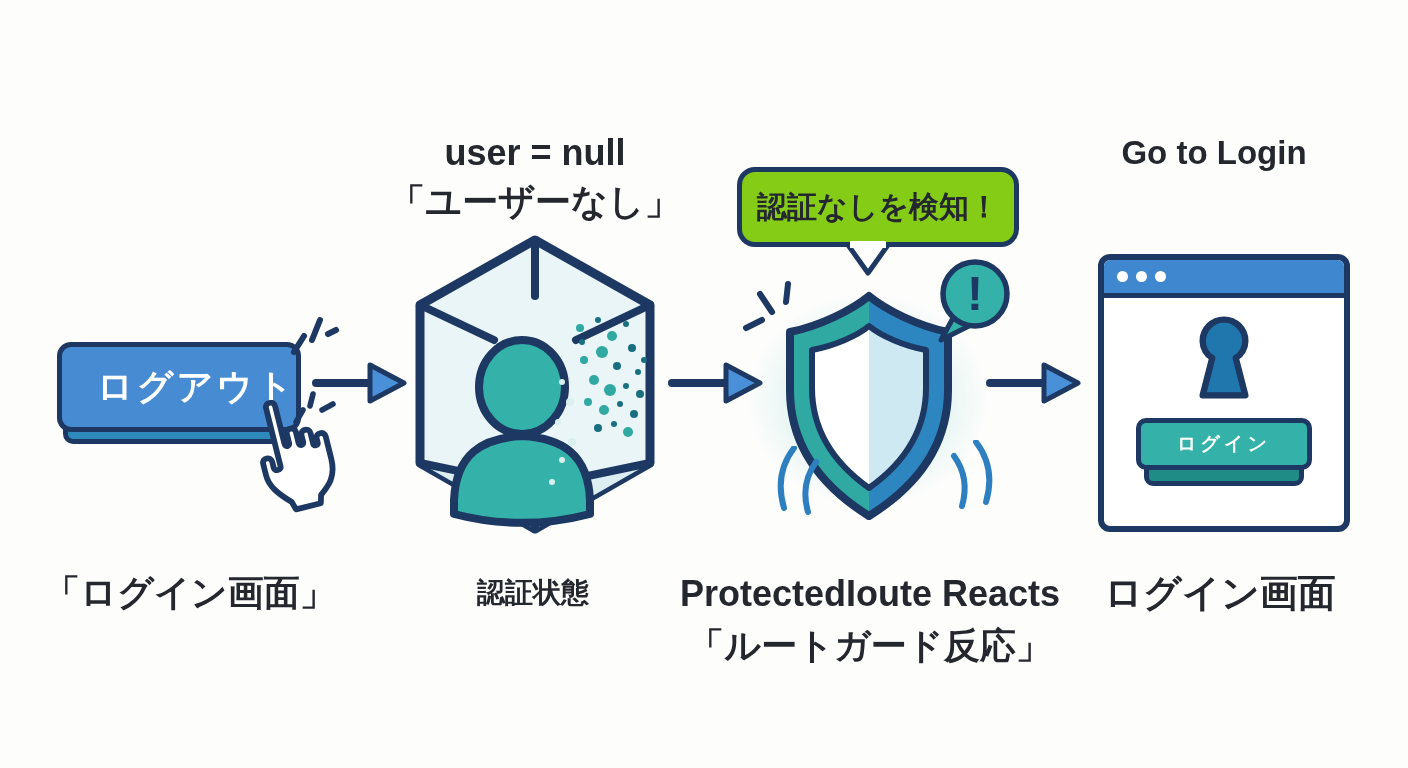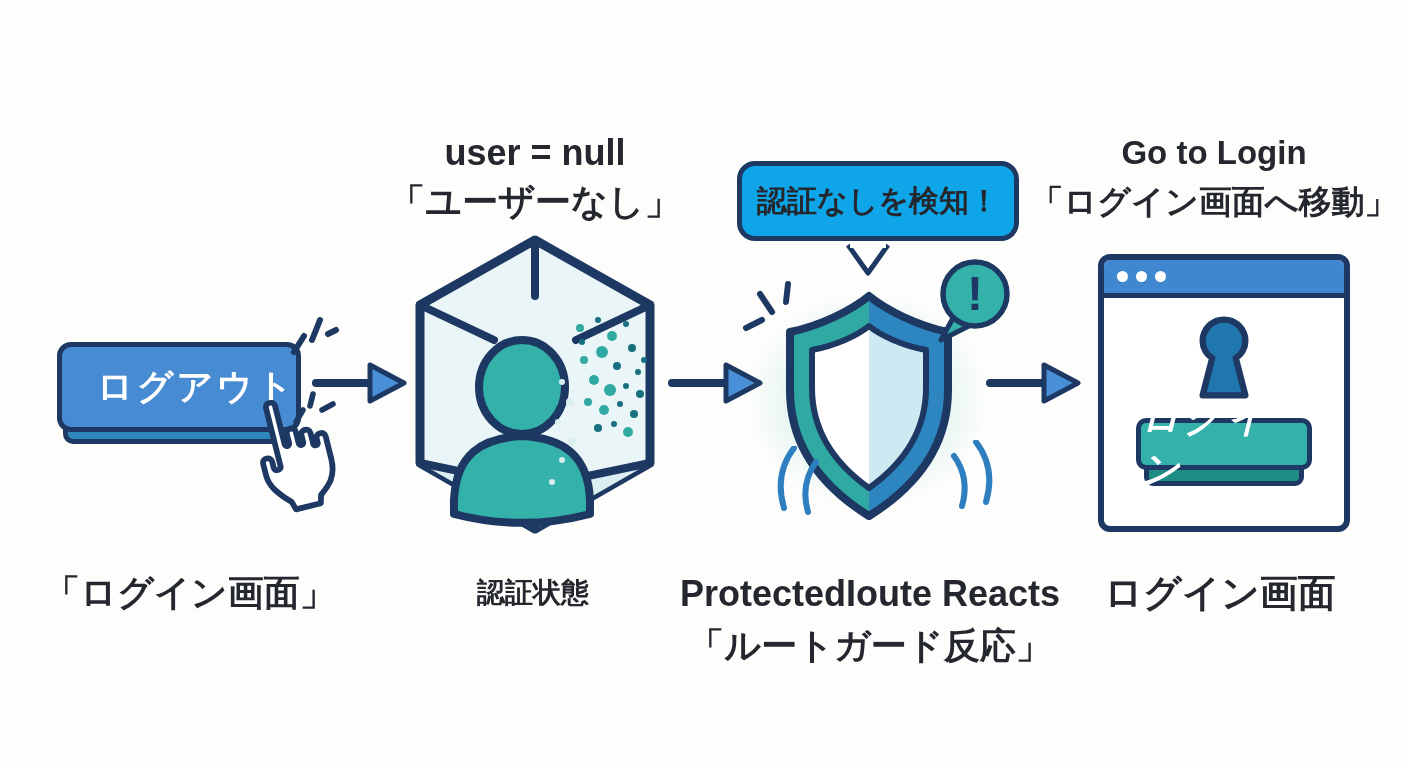--- a/index.html
+++ b/index.html
@@ -29,55 +29,54 @@
   
   .btn-lip{position:absolute;left:63px;top:408px;width:232px;height:36px;background:var(--btn-lip);
     border:5px solid var(--navy);border-radius:10px;z-index:1;}
   .btn-face{position:absolute;left:57px;top:342px;width:244px;height:90px;background:var(--btn-blue);
     border:5px solid var(--navy);border-radius:14px;z-index:2;display:flex;align-items:center;justify-content:flex-end;
     color:#fff;font-weight:700;font-size:36px;letter-spacing:3px;}
 
   .abs{position:absolute;}
 
   
-  .bubble{position:absolute;left:737px;top:161px;width:282px;height:80px;background:#0ea5e9;
+  .bubble{position:absolute;left:737px;top:167px;width:282px;height:80px;background:#84cc16;
     border:5px solid var(--navy);border-radius:18px;display:flex;align-items:center;justify-content:center;
     font-weight:700;font-size:30px;color:var(--txt);z-index:4;}
   .bubble-tail{position:absolute;left:846px;top:241px;z-index:5;}
 
   
   .glow{position:absolute;left:700px;top:250px;width:336px;height:300px;border-radius:50%;
     background:radial-gradient(closest-side,rgba(140,214,205,.55),rgba(140,214,205,0) 72%);z-index:0;}
 
   
   .browser{position:absolute;left:1098px;top:254px;width:252px;height:278px;background:#fff;
     border:6px solid var(--navy);border-radius:12px;overflow:hidden;z-index:2;}
   .titlebar{height:38px;background:var(--titlebar);border-bottom:5px solid var(--navy);
     display:flex;align-items:center;padding-left:13px;gap:8px;}
   .dot{width:11px;height:11px;border-radius:50%;background:#fff;}
   .browser-body{position:relative;width:100%;height:223px;background:#fff;}
   .keyhole-wrap{position:absolute;left:50%;top:14px;transform:translateX(-50%);}
   .login-lip{position:absolute;left:50%;top:158px;transform:translateX(-50%);width:160px;height:30px;
     background:var(--teal-lip);border:5px solid var(--navy);border-radius:9px;}
   .login-face{position:absolute;left:50%;top:120px;transform:translateX(-50%);width:176px;height:52px;
     background:var(--teal);border:5px solid var(--navy);border-radius:10px;display:flex;align-items:center;
-    justify-content:center;color:#fff;font-weight:700;font-size:38px;letter-spacing:4px;font-style:italic;}
+    justify-content:center;color:#fff;font-weight:700;font-size:19px;letter-spacing:4px;}
 </style>
 </head>
 <body>
 
 <div id="canvas">
 
   <div class="cap" style="left:385px;top:128px;width:300px;font-size:36px;line-height:49px;">
     <span class="l1">user = null</span>
     <span class="l2">「ユーザーなし」</span>
   </div>
   <div class="cap" style="left:1020px;top:128px;width:388px;font-size:33px;line-height:49px;">
     <span class="l1">Go to Login</span>
-    <span class="l2">「ログイン画面へ移動」</span>
   </div>
 
   <div class="btn-lip"></div>
   <div class="btn-face">
     <span>ログアウト</span>
   </div>
 
   <svg class="abs" style="left:286px;top:300px;z-index:3;" width="54" height="58" viewBox="0 0 54 58">
     <g stroke="var(--navy)" stroke-width="6" stroke-linecap="round" fill="none">
       <line x1="8" y1="52" x2="18" y2="36"></line>

